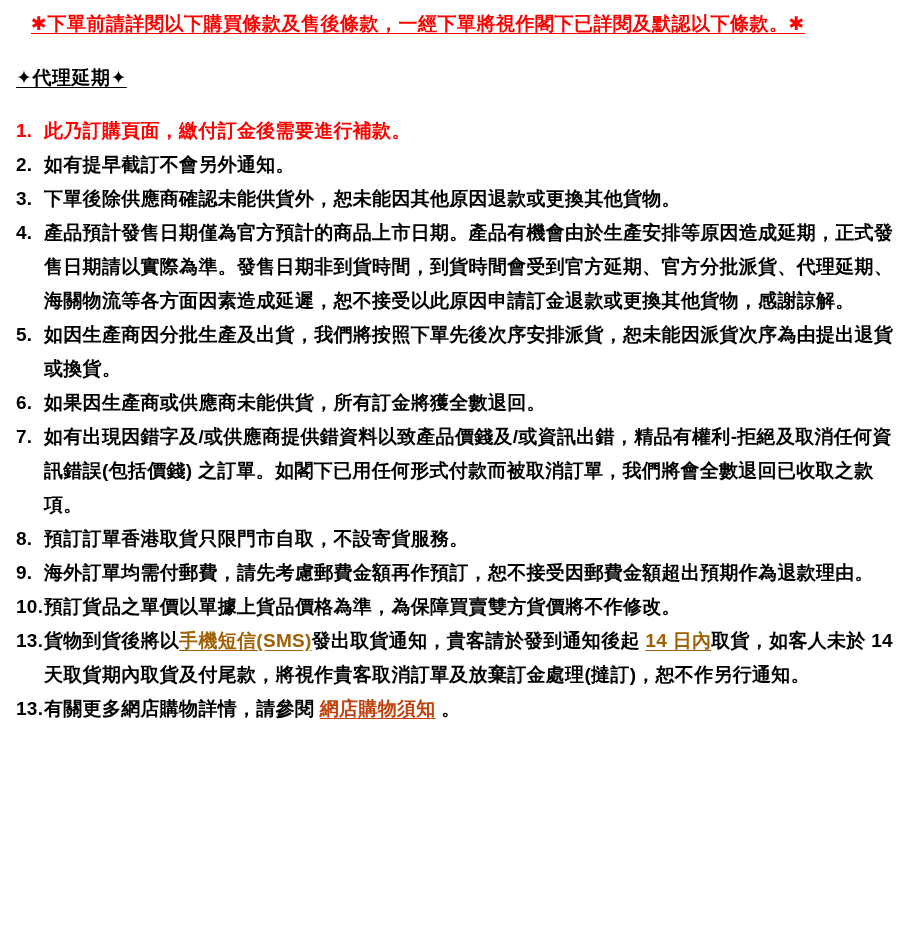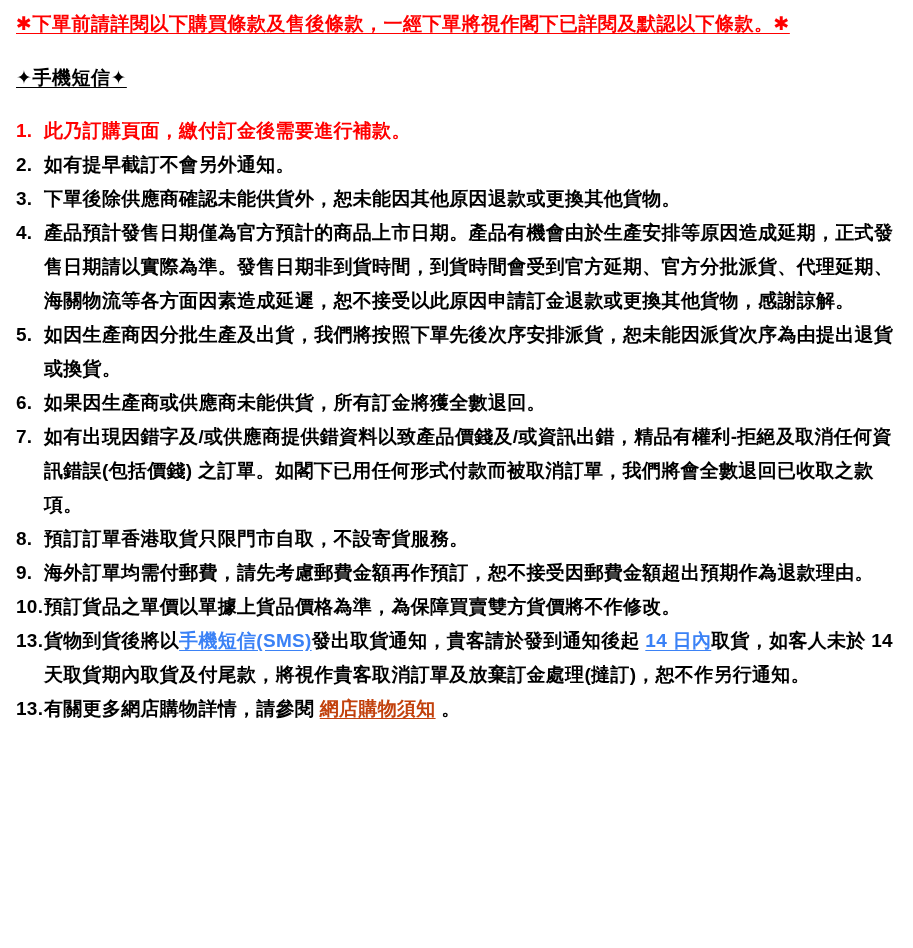--- a/index.html
+++ b/index.html
@@ -13,21 +13,21 @@
     -webkit-font-smoothing: antialiased;
   }
   .doc { padding: 10px 12px 14px 16px; }
 
   .notice {
     color: #ff0000;
     font-size: 19px;
     line-height: 28px;
     text-decoration: underline;
     text-underline-offset: 3px;
-    margin: 0 0 26px 0;
+    margin: 0 0 26px 15px;
     letter-spacing: 0.5px;
   }
 
   .section-title {
     color: #000000;
     font-size: 19px;
     line-height: 28px;
     text-decoration: underline;
     text-underline-offset: 3px;
     margin: 0 0 22px 0;
@@ -40,31 +40,31 @@
     padding: 0;
     font-size: 19px;
     line-height: 34px;
     letter-spacing: 0.3px;
   }
   .term { display: flex; align-items: flex-start; }
   .num  { flex: 0 0 28px; width: 28px; }
   .txt  { flex: 1; }
 
   .red  { color: #ff0000; }
-  .ru   { color: #3b82f6; text-decoration: underline; text-underline-offset: 3px; }
+  .ru   { color: #a16207; text-decoration: underline; text-underline-offset: 3px; }
   .link { color: #c2410c; text-decoration: underline; text-underline-offset: 3px; cursor: pointer; }
 </style>
 </head>
 <body>
 
 <div class="doc">
 
   <h1 class="notice">✱下單前請詳閱以下購買條款及售後條款，一經下單將視作閣下已詳閱及默認以下條款。✱</h1>
 
-  <h2 class="section-title">✦手機短信✦</h2>
+  <h2 class="section-title">✦代理延期✦</h2>
 
   <ol class="terms">
 
     <li class="term">
       <span class="num red">1.</span>
       <span class="txt red">此乃訂購頁面，繳付訂金後需要進行補款。</span>
     </li>
 
     <li class="term">
       <span class="num">2.</span>

